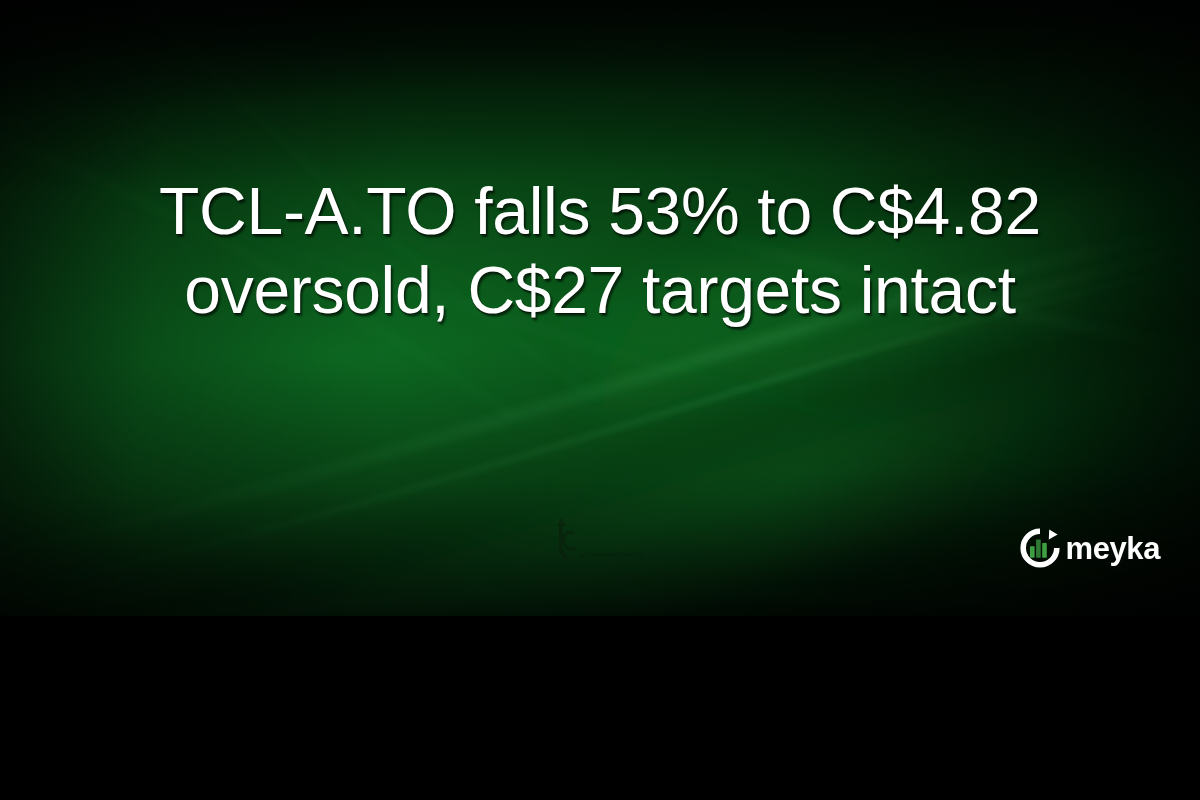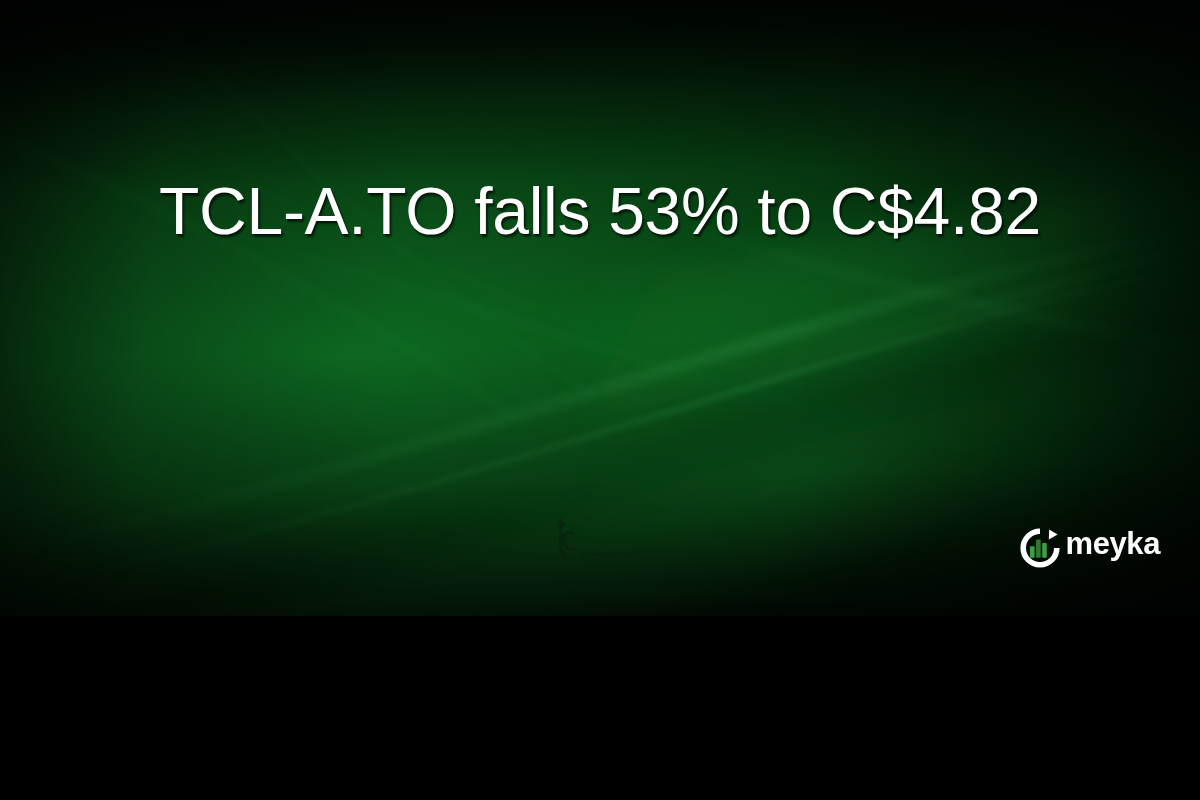--- a/index.html
+++ b/index.html
@@ -116,20 +116,21 @@
     margin-right:2px;
     vertical-align:middle;
   }
 
   
   .brand {
     position:absolute;
     right:40px;
     bottom:48px;
     display:flex;
+    align-items:center;
     gap:7px;
     z-index:8;
   }
   .brand-mark { width:40px; height:40px; display:block; flex:0 0 auto; }
   .brand-name {
     font-family:"Liberation Sans", sans-serif;
     font-size:31px;
     font-weight:700;
     color:#ffffff;
     letter-spacing:-0.4px;
@@ -206,20 +207,21 @@
     </svg>
   </div>
 
   <div class="bg-dark-top"></div>
   <div class="bg-left-dark"></div>
   <div class="bg-vignette"></div>
 
   <div class="headline-wrap">
     <h1 class="headline">
       <span class="hl-line">TCL-A.TO falls 53% to C$4.82</span>
+      <span class="hl-line">oversold, C$27 targets intact</span>
     </h1>
   </div>
 
   <div class="watermark">
     <svg class="wm-mark" viewBox="0 0 22 48" xmlns="http://www.w3.org/2000/svg">
       <path d="M4 4 L4 6 L1 9 L4 9 L4 30 C4 36 7 41 12 43 L12 39 C9 37 7.5 34 7.5 30 L7.5 9 L11 9 L11 6 L7.5 6 L7.5 1 Z" fill="#0b1a0b"></path>
       <path d="M20 16 C16 12 10 13 8 18 C6 23 8 30 13 33 C16 35 19 34 21 32 L19 29 C17 31 15 31 13.5 30 C10.5 28 9.5 23 11 19.5 C12.5 16 16.5 15.5 18.5 18.5 Z" fill="#0b1a0b"></path>
     </svg>
     <span class="wm-text">
       <span class="wm-dot"></span><span>TRANSCONTINENTAL</span>

